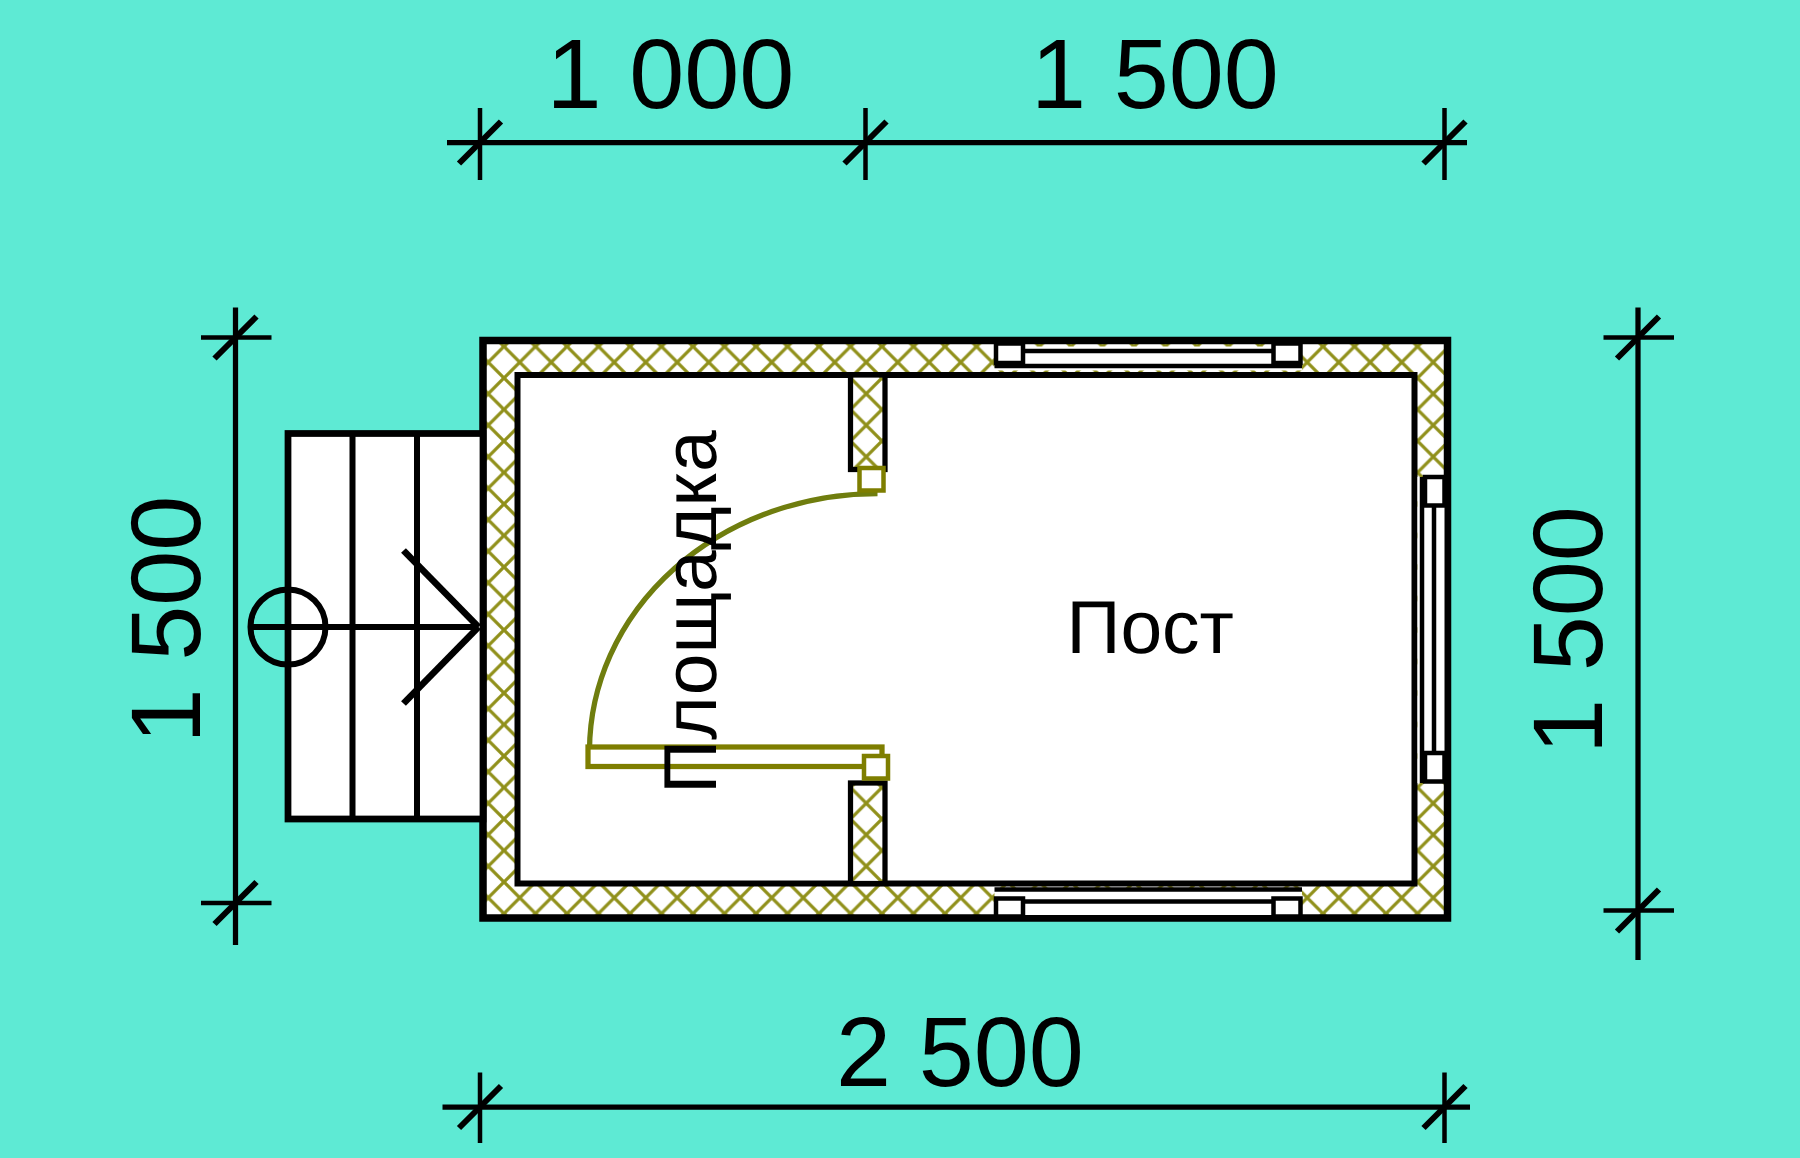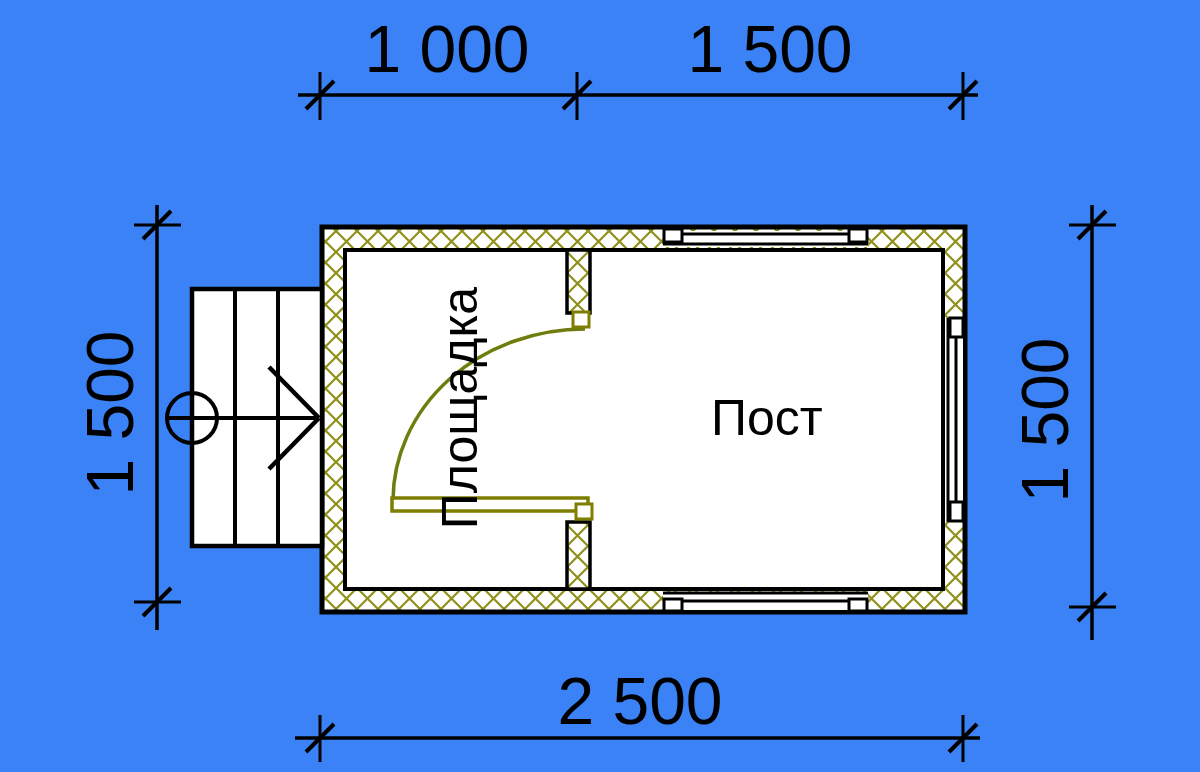--- a/index.html
+++ b/index.html
@@ -1,16 +1,16 @@
 <!DOCTYPE html>
 <html><head>
 <meta charset="utf-8">
 <style>
   html,body{margin:0;padding:0;background:#ffffff;}
-  .page{width:1200px;height:772px;position:relative;background:#3b82f6;overflow:hidden;}
+  .page{width:1200px;height:772px;position:relative;background:#5eead4;overflow:hidden;}
   svg{display:block;}
   text{font-family:"Liberation Sans", sans-serif;fill:#000000;}
   .dim-text{font-size:66px;}
   .room-text{font-size:50px;}
   .wm-text{font-size:78px;font-weight:700;fill:#ffffff;letter-spacing:-2px;}
 </style>
 </head>
 <body>
 
 <div class="page">

